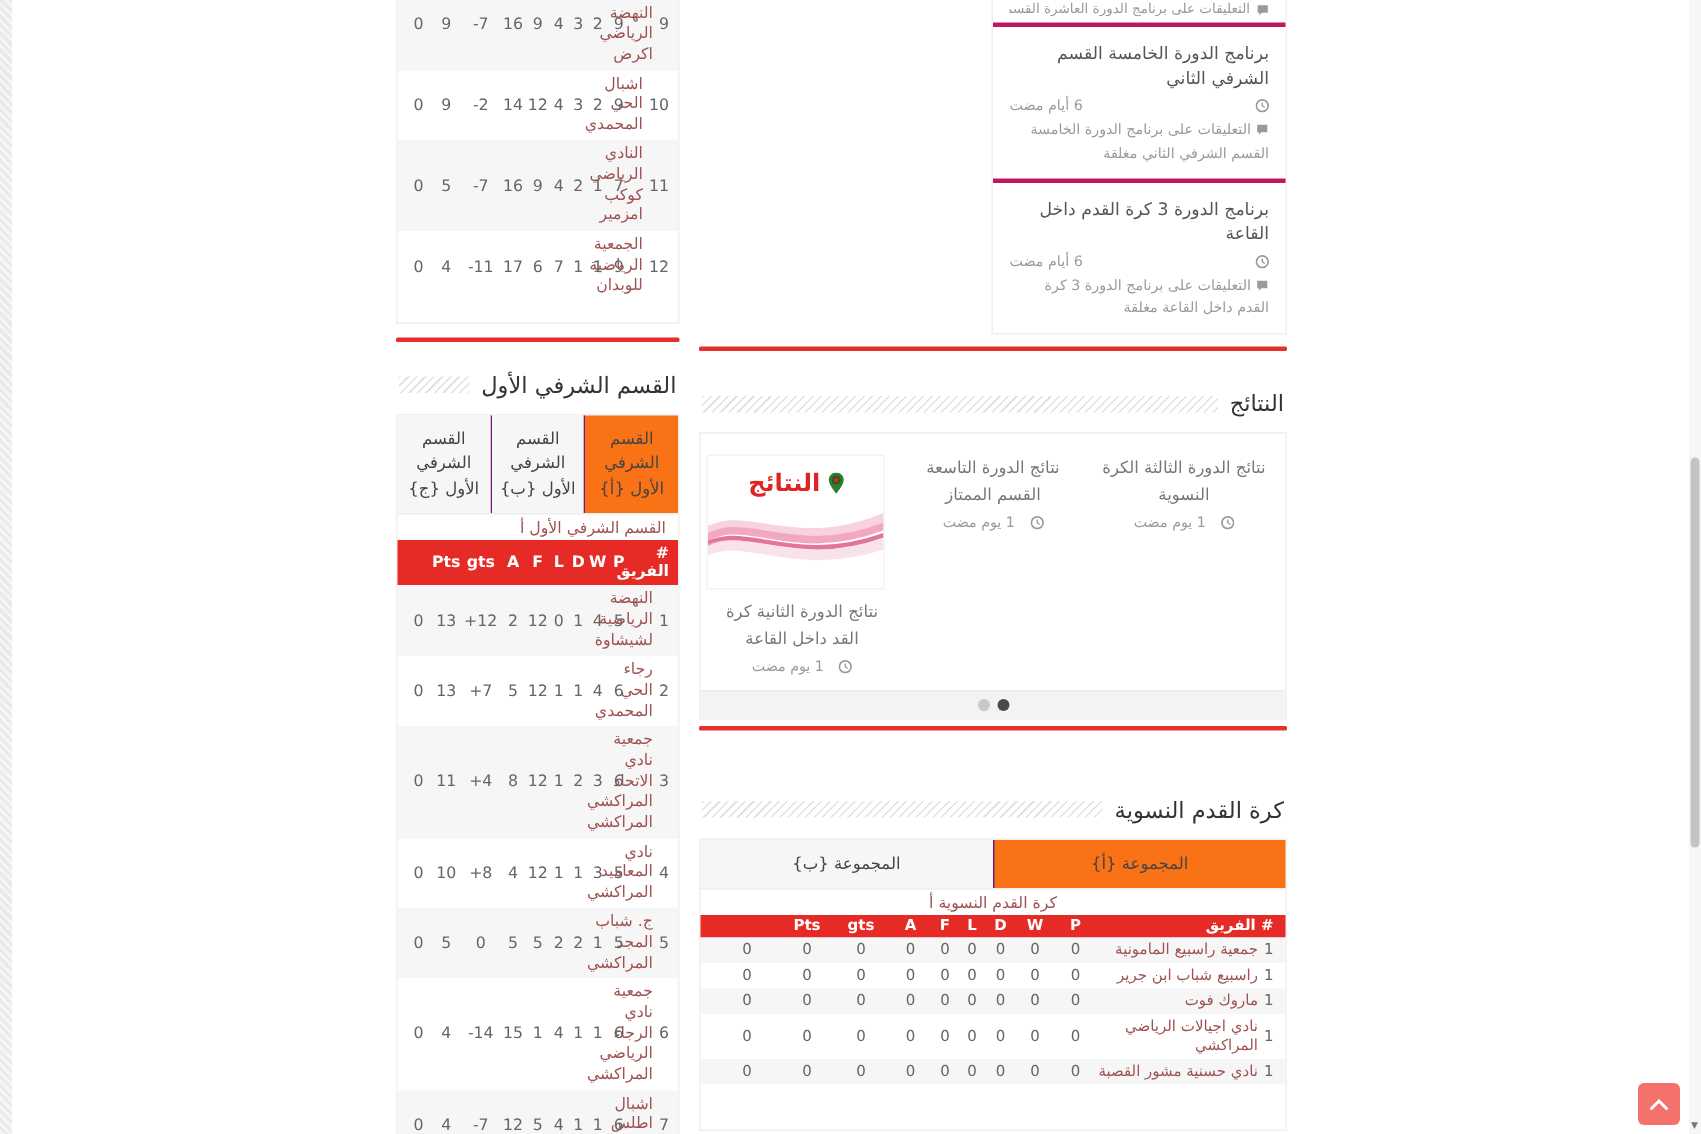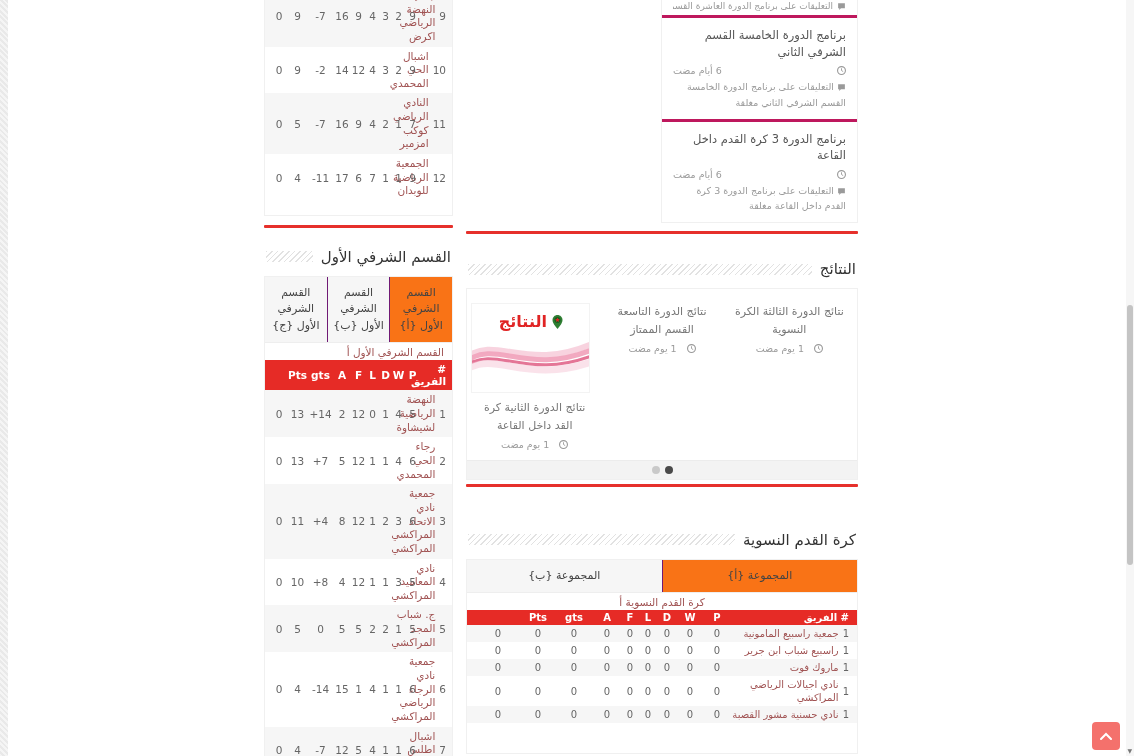--- a/index.html
+++ b/index.html
@@ -207,21 +207,21 @@
           <div class="team">
             <span class="rank">1</span>
             <a class="tname">النهضة الرياضية لشيشاوة</a>
           </div>
           <span class="tc c-p">5</span>
           <span class="tc c-w">4</span>
           <span class="tc c-d">1</span>
           <span class="tc c-l">0</span>
           <span class="tc c-f">12</span>
           <span class="tc c-a">2</span>
-          <span class="tc c-gd">+14</span>
+          <span class="tc c-gd">+12</span>
           <span class="tc c-pts">13</span>
           <span class="tc c-x">0</span>
         </div>
           <div class="trow">
           <div class="team">
             <span class="rank">2</span>
             <a class="tname">رجاء الحي المحمدي</a>
           </div>
           <span class="tc c-p">6</span>
           <span class="tc c-w">4</span>

